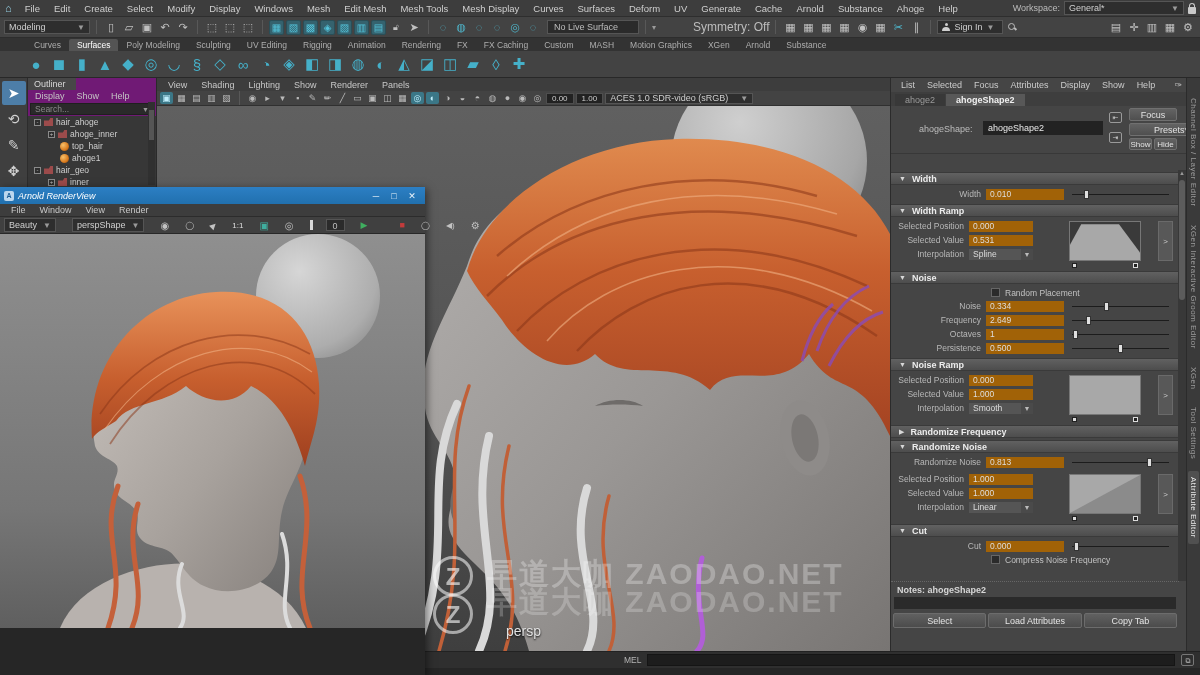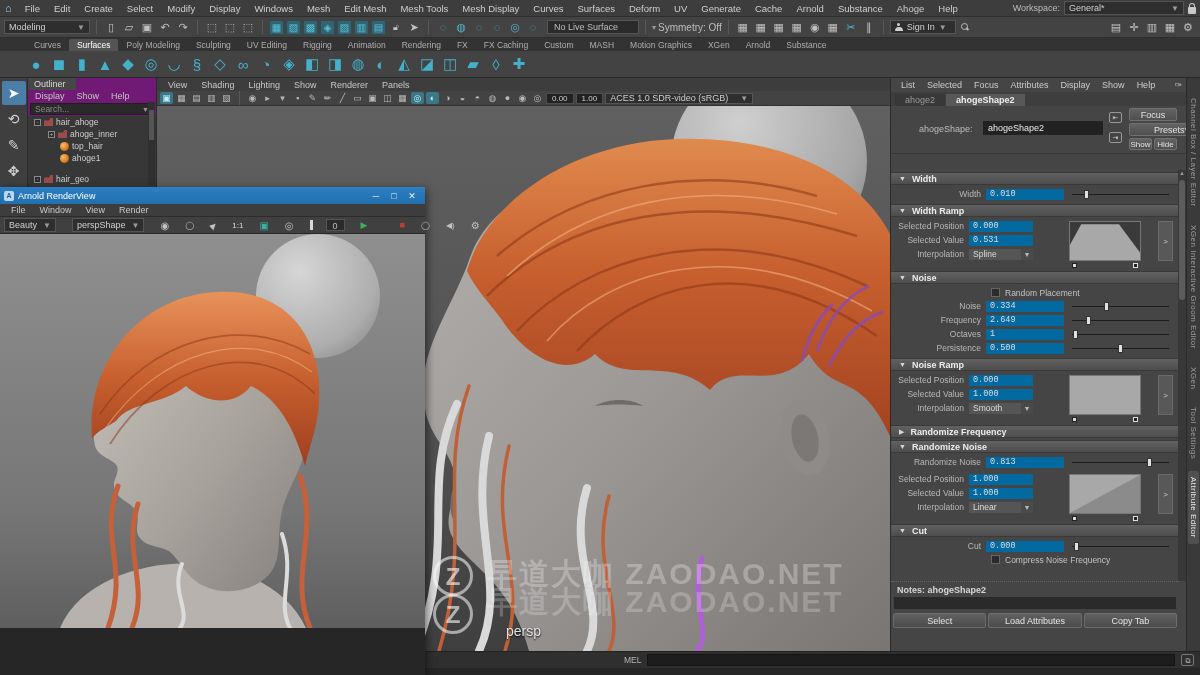--- a/index.html
+++ b/index.html
@@ -48,21 +48,21 @@
   #vp-menus{height:13px;background:#3d3d3d;display:flex;align-items:center;padding-left:4px;}
   #vp-menus .mi{font-size:9px;color:#c8c8c8;padding:0 7px;}
   #vp-icons{height:15px;background:#434343;border-bottom:1px solid #303030;display:flex;align-items:center;gap:2px;padding:0 3px;}
   .vpi{width:13px;height:12px;display:flex;align-items:center;justify-content:center;font-size:9px;color:#b9b9b9;}
   .vpi.on{background:#3b7787;color:#bfeefc;border-radius:2px;}
   .vpnum{background:#222;border:1px solid #4e4e4e;color:#ccc;font-size:8px;padding:0 5px;height:11px;display:flex;align-items:center;}
   #persp-label{position:absolute;left:50%;transform:translateX(-50%);bottom:12px;font-size:14px;color:#e2e2e2;text-shadow:0 1px 2px #000;}
   
   #arnold{left:0;top:187px;width:425px;height:488px;background:#333;z-index:30;box-shadow:2px 2px 8px rgba(0,0,0,.5);}
   #arn-title{height:17px;background:linear-gradient(#2c7fc4,#2170ae);display:flex;align-items:center;padding:0 4px;color:#fff;}
-  #arn-title .t{font-size:9px;flex:1;margin-left:4px;}
+  #arn-title .t{font-size:9px;flex:1;margin-left:4px;font-style:italic;}
   #arn-title .wb{width:18px;text-align:center;font-size:9px;color:#e8f2fa;}
   .arnic{width:10px;height:10px;background:#bcd7ee;border-radius:2px;color:#1b5e96;font-size:7px;font-weight:bold;text-align:center;line-height:10px;}
   #arn-menus{height:13px;background:#3d3d3d;display:flex;align-items:center;padding-left:4px;border-bottom:1px solid #2c2c2c;}
   #arn-menus .mi{font-size:9px;color:#c8c8c8;padding:0 7px;}
   #arn-tools{height:17px;background:#404040;display:flex;align-items:center;gap:16px;padding:0 4px;border-bottom:1px solid #282828;}
   .arnt{font-size:10px;color:#c2c2c2;}
   .arnt.teal{color:#3fae9f;}
   .arnt.red{color:#c23b3b;font-size:9px;}
   #arn-img{position:absolute;left:0;top:47px;width:425px;height:394px;overflow:hidden;}
   #arn-foot{position:absolute;left:0;bottom:0;width:425px;height:47px;background:#262626;}
@@ -82,21 +82,21 @@
   .squarebtn{position:absolute;width:13px;height:11px;border:1px solid #9a9a9a;border-radius:2px;font-size:7px;color:#ccc;text-align:center;line-height:10px;}
   .aebtn{position:absolute;background:linear-gradient(#636363,#4f4f4f);border:1px solid #707070;border-radius:2px;color:#e2e2e2;font-size:9px;text-align:center;}
   #ae-sections{position:absolute;left:0;top:92px;width:288px;bottom:70px;overflow:hidden;}
   .sec-h{height:13px;background:linear-gradient(#616161,#4d4d4d);border:1px solid #3a3a3a;border-left:none;display:flex;align-items:center;gap:6px;padding-left:8px;margin-top:2px;}
   .sec-h .car{font-size:7px;color:#d8d8d8;}
   .sec-h .t{font-size:9px;font-weight:bold;color:#ececec;}
   .sec-b{position:relative;padding:2px 0 1px;}
   .aerow{display:flex;align-items:center;height:14px;}
   .aerow .lab{width:95px;text-align:right;font-size:8.5px;color:#b8b8b8;padding-right:5px;}
   .aerow .lab.sm{width:78px;}
-  .aerow .vbox{width:78px;height:11px;background:#0369a1;color:#dedede;font-size:8.5px;display:flex;align-items:center;padding-left:4px;font-family:Liberation Mono, monospace;}
+  .aerow .vbox{width:78px;height:11px;background:#a16207;color:#dedede;font-size:8.5px;display:flex;align-items:center;padding-left:4px;}
   .aerow .vbox.sm{width:64px;}
   .sl{flex:1;height:11px;position:relative;margin:0 10px 0 8px;}
   .sl .tr{position:absolute;left:0;right:0;top:5px;height:1px;background:#1c1c1c;}
   .sl .h{position:absolute;top:1px;width:5px;height:9px;background:#e0e0e0;border:1px solid #333;}
   .dd{width:64px;height:11px;background:#555;color:#ddd;font-size:8.5px;display:flex;align-items:center;padding-left:4px;justify-content:space-between;}
   .dd .arr{width:12px;height:11px;background:#4a4a4a;color:#bbb;font-size:7px;display:flex;align-items:center;justify-content:center;}
   .chkrow{display:flex;align-items:center;gap:5px;height:13px;padding-left:100px;}
   .chk{width:9px;height:9px;background:#2b2b2b;border:1px solid #666;}
   .chklab{font-size:8.5px;color:#c2c2c2;}
   .ramp{position:absolute;left:178px;top:4px;width:72px;height:40px;background:#3a3a3a;border:1px solid #777;}
@@ -215,21 +215,21 @@
         <span class="tbi tealln">◌</span>
         <span class="tbi tealln">◍</span>
         <span class="tbi tealln">◌</span>
         <span class="tbi tealln">◌</span>
         <span class="tbi tealln">◎</span>
         <span class="tbi tealln">◌</span>
       </span>
     <span class="field" style="width:92px;margin-left:4px;">No Live Surface</span>
     <span class="sep"></span>
     <span style="font-size:8px;color:#9a9a9a;">▾</span>
-    <span style="font-size:10px;color:#bdbdbd;">Symmetry: Off</span>
+    <span style="font-size:12px;color:#bdbdbd;margin-left:35px;">Symmetry: Off</span>
     <span class="sep"></span>
       <span id="tb-anim" style="display: flex; gap: 2px;">
         <span class="tbi">▦</span>
         <span class="tbi">▦</span>
         <span class="tbi">▦</span>
         <span class="tbi">▦</span>
         <span class="tbi">◉</span>
         <span class="tbi">▦</span>
       </span>
     <span class="tbi tealln">✂</span>
@@ -331,21 +331,21 @@
         <div class="orow" style="padding-left: 18px;">
           <span style="width: 9px;"></span>
           <span class="oic-s"></span>
           <span>top_hair</span>
         </div>
         <div class="orow" style="padding-left: 18px;">
           <span style="width: 9px;"></span>
           <span class="oic-s"></span>
           <span>ahoge1</span>
         </div>
-        <div class="orow" style="padding-left: 4px; margin-top: 9px;">
+        <div class="orow" style="padding-left: 4px;">
           <span class="obox">-</span>
           <span class="oic-g"></span>
           <span>hair_geo</span>
         </div>
         <div class="orow" style="padding-left: 18px;">
           <span class="obox">+</span>
           <span class="oic-g"></span>
           <span>inner</span>
         </div>
       </div>

